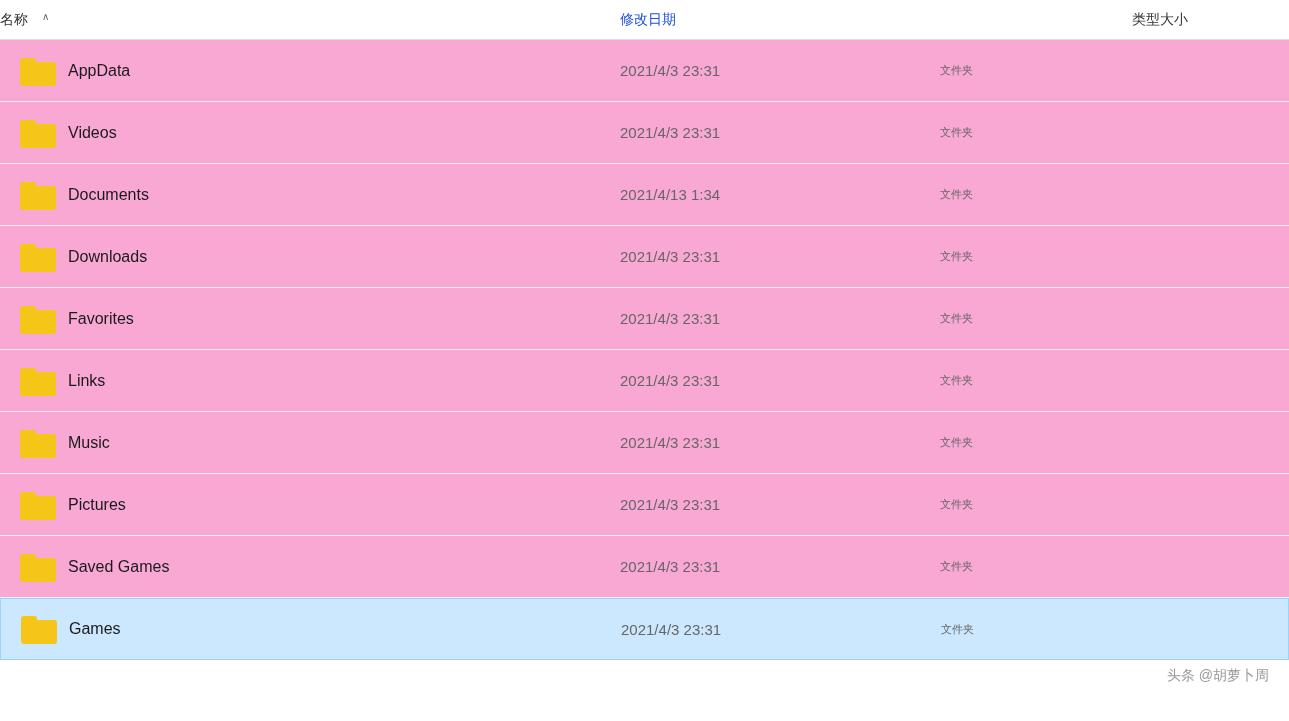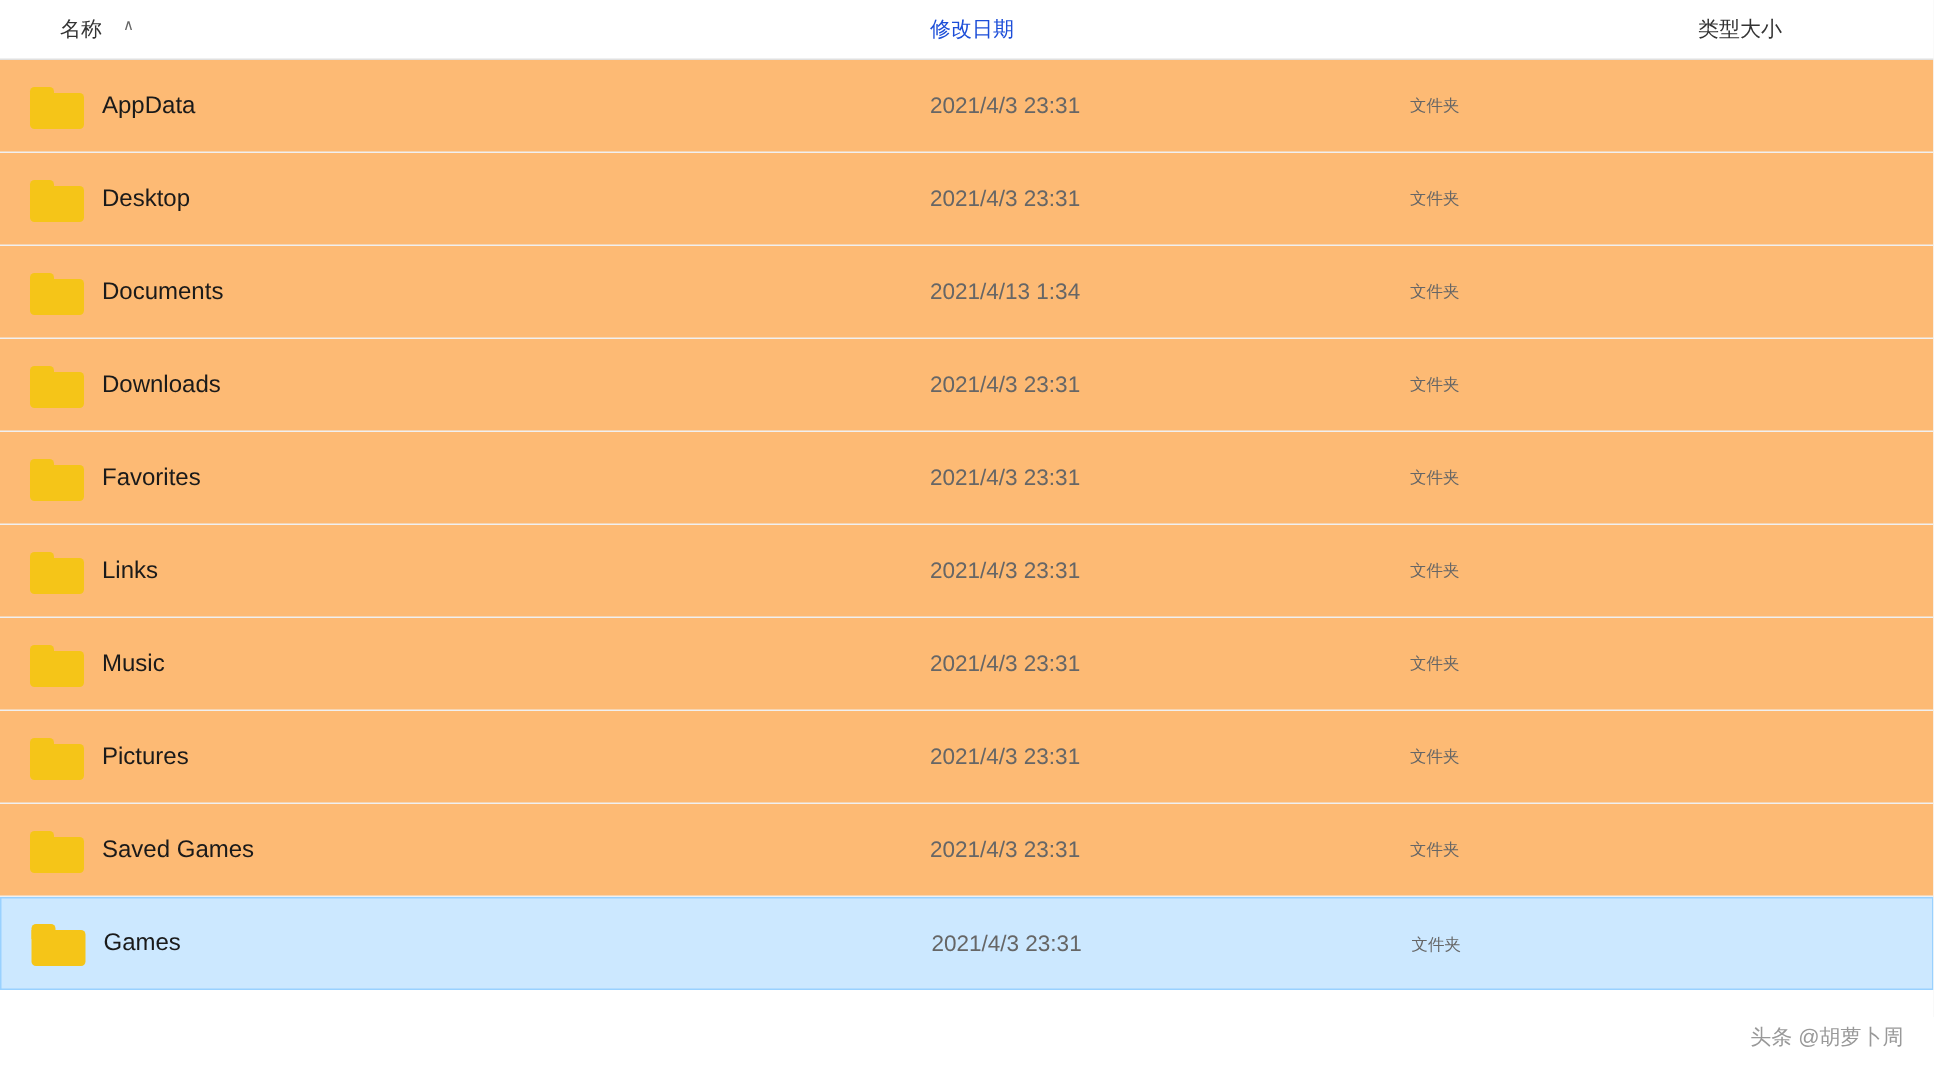--- a/index.html
+++ b/index.html
@@ -28,21 +28,20 @@
       display: flex;
       align-items: center;
       padding: 8px 0;
       border-bottom: 1px solid #e0e0e0;
       background: #ffffff;
       min-height: 40px;
     }
 
     .col-name {
       width: 620px;
-      padding-left: 40px;
       display: flex;
       align-items: flex-start;
       gap: 14px;
       font-size: 14px;
       color: #333;
     }
 
     .sort-arrow {
       font-size: 10px;
       color: #666;
@@ -72,21 +71,21 @@
       overflow-y: auto;
     }
 
     .file-row {
       display: flex;
       align-items: center;
       padding: 0;
       min-height: 62px;
       border-bottom: 1px solid #f0f0f0;
       cursor: pointer;
-      background: #fdba74;
+      background: #f9a8d4;
     }
 
     .file-row.selected {
       background: #cce8ff;
       border: 1px solid #99d1ff;
     }
 
     .file-row-name {
       width: 620px;
       padding-left: 20px;
@@ -139,21 +138,21 @@
     }
 
     .file-row-size {
       flex: 1;
       font-size: 15px;
       color: #666;
     }
 
     .watermark {
       position: fixed;
-      bottom: 20px;
+      bottom: 36px;
       right: 20px;
       font-size: 14px;
       color: #999;
       font-family: 'Microsoft YaHei', sans-serif;
     }
   </style>
 </head>
 <body>
 
 <div class="file-explorer">
@@ -179,21 +178,21 @@
         <div class="folder-icon"></div>
         <span>AppData</span>
       </div>
       <div class="file-row-date">2021/4/3 23:31</div>
       <div class="file-row-type">文件夹</div>
       <div class="file-row-size"></div>
     </div>
       <div class="file-row">
       <div class="file-row-name">
         <div class="folder-icon"></div>
-        <span>Desktop</span>
+        <span>Videos</span>
       </div>
       <div class="file-row-date">2021/4/3 23:31</div>
       <div class="file-row-type">文件夹</div>
       <div class="file-row-size"></div>
     </div>
       <div class="file-row">
       <div class="file-row-name">
         <div class="folder-icon"></div>
         <span>Documents</span>
       </div>

